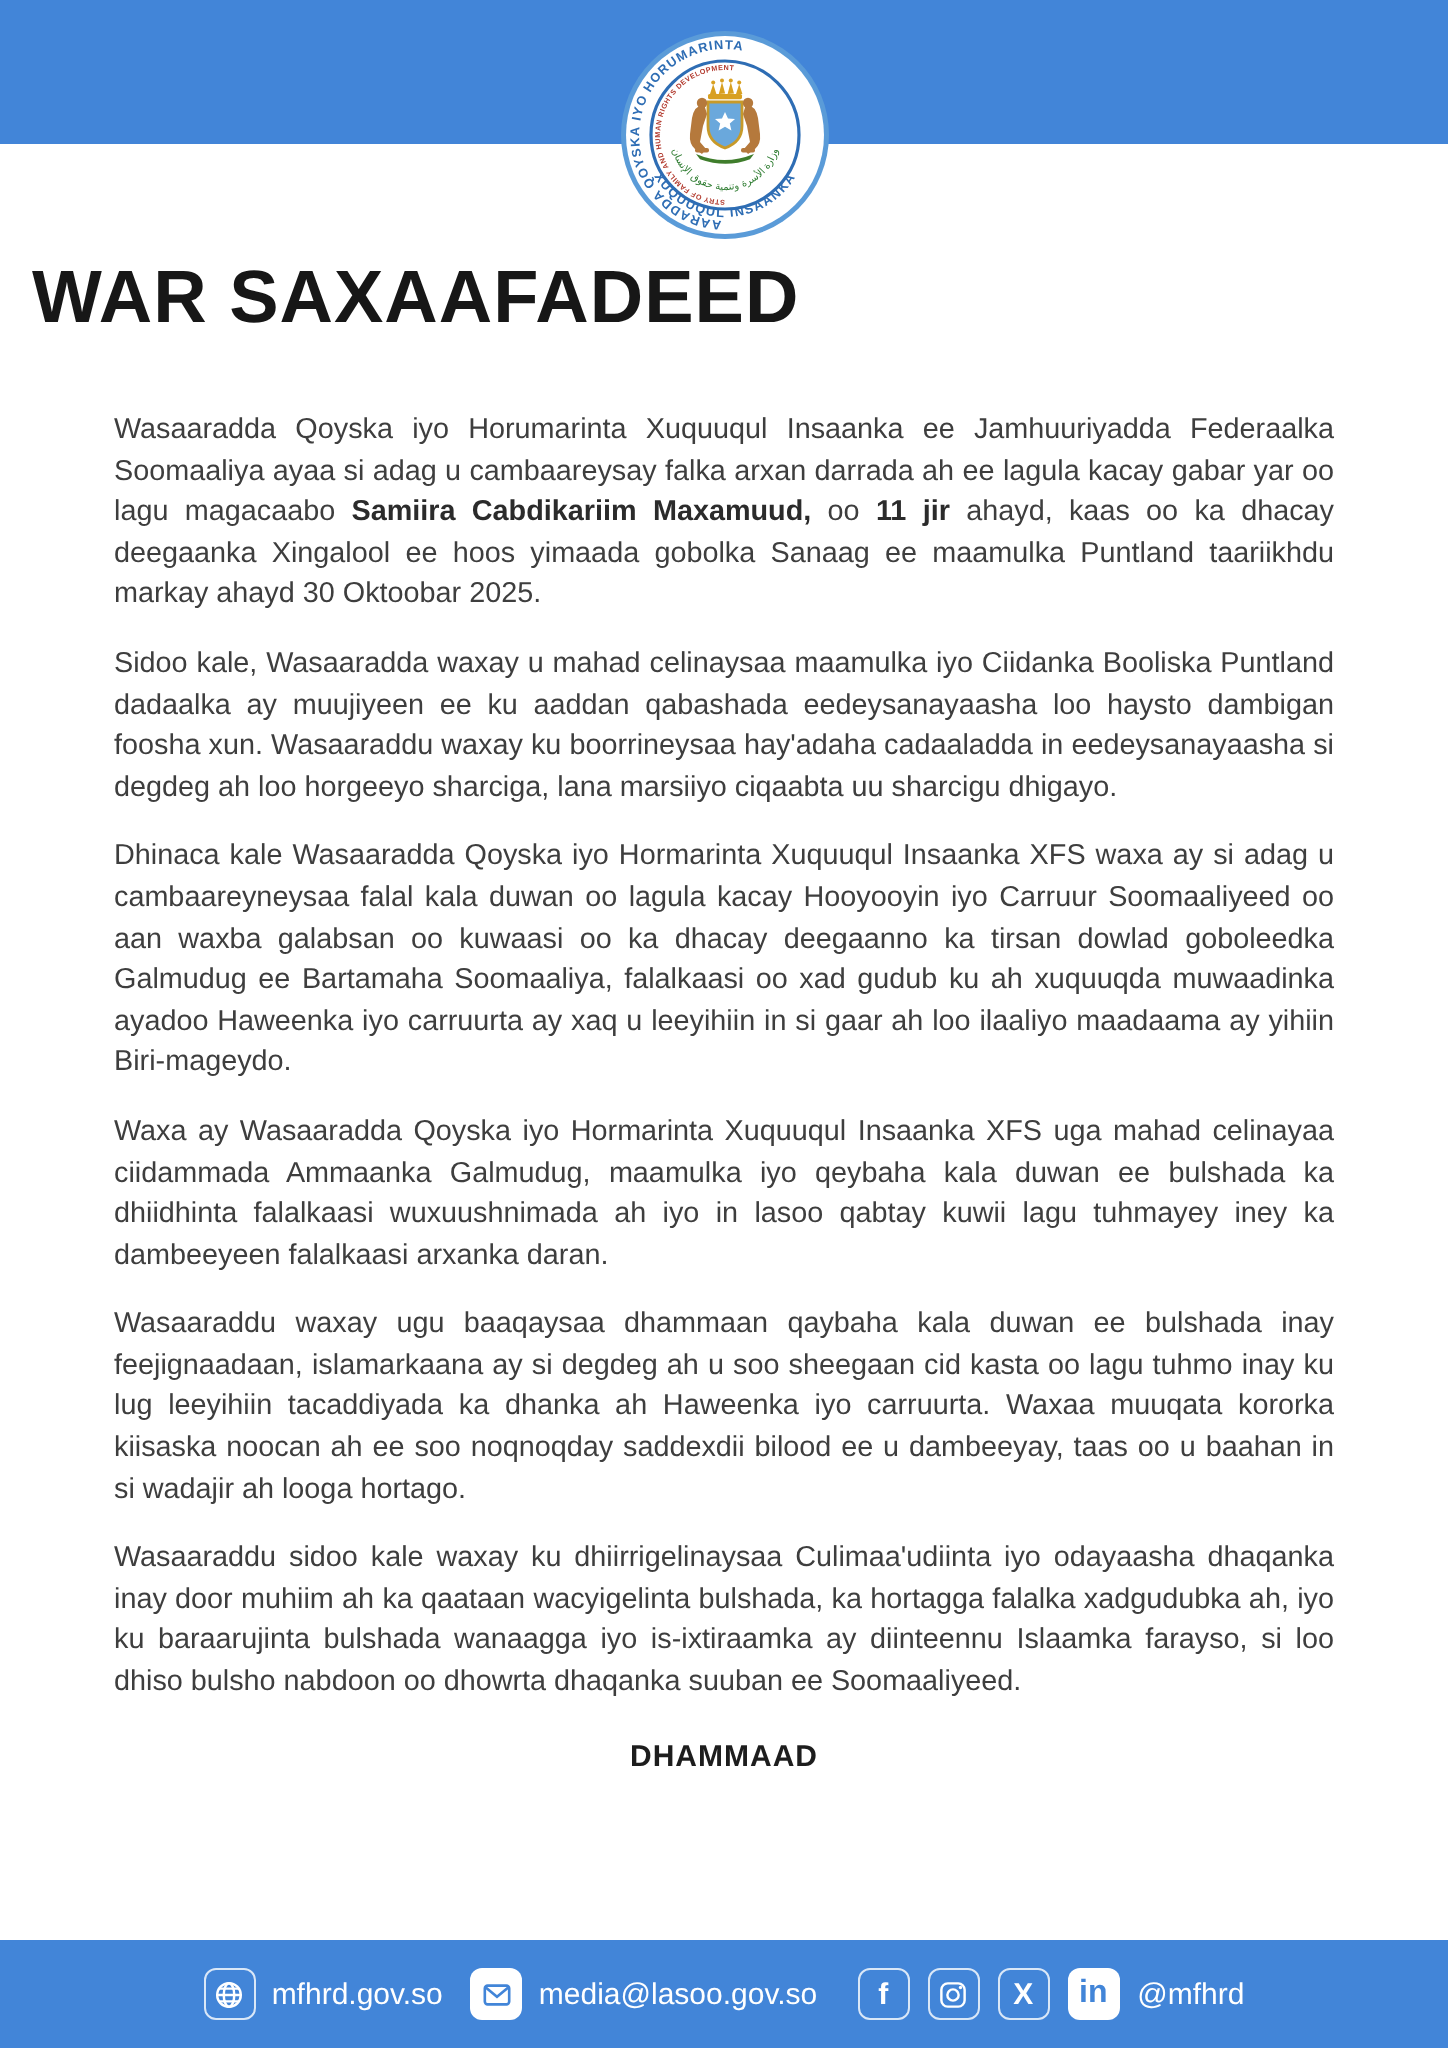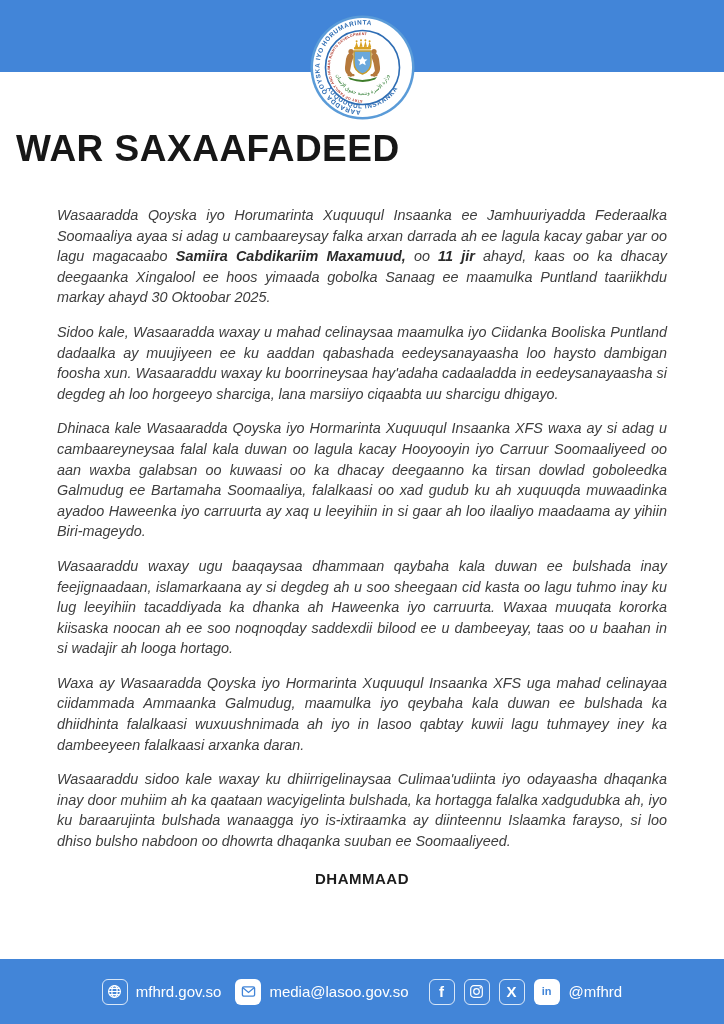--- a/index.html
+++ b/index.html
@@ -49,34 +49,33 @@
     font-style:italic;
     line-height:1.45;
     color:#4a8fd2;
     text-align:justify;
   }
   .content p.body-par{
     margin:0 0 14px 0;
     font-size:14.4px;
     line-height:1.43;
     text-align:justify;
-    font-style:italic;
   }
   .content p.body-par b{color:#2b2b2b;}
   .closing{
     margin:18px 0 0 0;
     text-align:center;
     font-size:15px;
     font-weight:bold;
     letter-spacing:.5px;
     color:#1d1d1d;
   }
   .footer{
     position:absolute;bottom:0;left:0;
-    width:724px;height:65px;
+    width:724px;height:54px;
     background:#4285d8;
     display:flex;
     align-items:center;
     justify-content:center;
     gap:14px;
     color:#ffffff;
     font-size:15px;
     font-weight:500;
   }
   .f-item{display:flex;align-items:center;gap:8px;}
@@ -86,21 +85,21 @@
     border-radius:6px;
     display:flex;align-items:center;justify-content:center;
     box-sizing:border-box;
   }
   .icon-box.outline{border:1.5px solid rgba(255,255,255,.8);}
   .icon-box.solid{background:#ffffff;}
   .glyph{
     font-size:15px;font-weight:bold;color:#ffffff;
     line-height:1;
   }
-  .icon-box.solid .glyph{color:#4285d8;font-size:11px;}
+  .icon-box.solid .glyph{color:#4285d8;font-size:16px;}
 </style>
 </head>
 <body>
 
 <div class="page">
 
   <div class="topbar"></div>
 
   <svg class="seal" viewBox="0 0 105 105">
     <circle cx="52.5" cy="52.5" r="52" fill="#5a9bd8"></circle>
@@ -164,22 +163,22 @@
   <div class="title-block">
     <h1 class="main-title">WAR SAXAAFADEED</h1>
   </div>
 
   <div class="content">
 
     <p class="body-par"><span>Wasaaradda Qoyska iyo Horumarinta Xuquuqul Insaanka ee Jamhuuriyadda Federaalka Soomaaliya ayaa si adag u cambaareysay falka arxan darrada ah ee lagula kacay gabar yar oo lagu magacaabo </span><b>Samiira Cabdikariim Maxamuud,</b><span> oo </span><b>11 jir</b><span> ahayd, kaas oo ka dhacay deegaanka Xingalool ee hoos yimaada gobolka Sanaag ee maamulka Puntland taariikhdu markay ahayd 30 Oktoobar 2025.</span></p>
 
     <p class="body-par">Sidoo kale, Wasaaradda waxay u mahad celinaysaa maamulka iyo Ciidanka Booliska Puntland dadaalka ay muujiyeen ee ku aaddan qabashada eedeysanayaasha loo haysto dambigan foosha xun. Wasaaraddu waxay ku boorrineysaa hay'adaha cadaaladda in eedeysanayaasha si degdeg ah loo horgeeyo sharciga, lana marsiiyo ciqaabta uu sharcigu dhigayo.</p>
     <p class="body-par">Dhinaca kale Wasaaradda Qoyska iyo Hormarinta Xuquuqul Insaanka XFS waxa ay si adag u cambaareyneysaa falal kala duwan oo lagula kacay Hooyooyin iyo Carruur Soomaaliyeed oo aan waxba galabsan oo kuwaasi oo ka dhacay deegaanno ka tirsan dowlad goboleedka Galmudug ee Bartamaha Soomaaliya, falalkaasi oo xad gudub ku ah xuquuqda muwaadinka ayadoo Haweenka iyo carruurta ay xaq u leeyihiin in si gaar ah loo ilaaliyo maadaama ay yihiin Biri-mageydo.</p>
+    <p class="body-par">Waxa ay Wasaaradda Qoyska iyo Hormarinta Xuquuqul Insaanka XFS uga mahad celinayaa ciidammada Ammaanka Galmudug, maamulka iyo qeybaha kala duwan ee bulshada ka dhiidhinta falalkaasi wuxuushnimada ah iyo in lasoo qabtay kuwii lagu tuhmayey iney ka dambeeyeen falalkaasi arxanka daran.</p>
     <p class="body-par">Wasaaraddu waxay ugu baaqaysaa dhammaan qaybaha kala duwan ee bulshada inay feejignaadaan, islamarkaana ay si degdeg ah u soo sheegaan cid kasta oo lagu tuhmo inay ku lug leeyihiin tacaddiyada ka dhanka ah Haweenka iyo carruurta. Waxaa muuqata kororka kiisaska noocan ah ee soo noqnoqday saddexdii bilood ee u dambeeyay, taas oo u baahan in si wadajir ah looga hortago.</p>
-    <p class="body-par">Waxa ay Wasaaradda Qoyska iyo Hormarinta Xuquuqul Insaanka XFS uga mahad celinayaa ciidammada Ammaanka Galmudug, maamulka iyo qeybaha kala duwan ee bulshada ka dhiidhinta falalkaasi wuxuushnimada ah iyo in lasoo qabtay kuwii lagu tuhmayey iney ka dambeeyeen falalkaasi arxanka daran.</p>
     <p class="body-par">Wasaaraddu sidoo kale waxay ku dhiirrigelinaysaa Culimaa'udiinta iyo odayaasha dhaqanka inay door muhiim ah ka qaataan wacyigelinta bulshada, ka hortagga falalka xadgudubka ah, iyo ku baraarujinta bulshada wanaagga iyo is-ixtiraamka ay diinteennu Islaamka farayso, si loo dhiso bulsho nabdoon oo dhowrta dhaqanka suuban ee Soomaaliyeed.</p>
 
     <p class="closing">DHAMMAAD</p>
   </div>
 
   <div class="footer">
     <div class="f-item">
       <span class="icon-box outline">
         <svg width="15" height="15" viewBox="0 0 16 16" fill="none" stroke="#ffffff" stroke-width="1.3">
           <circle cx="8" cy="8" r="6.3"></circle>

